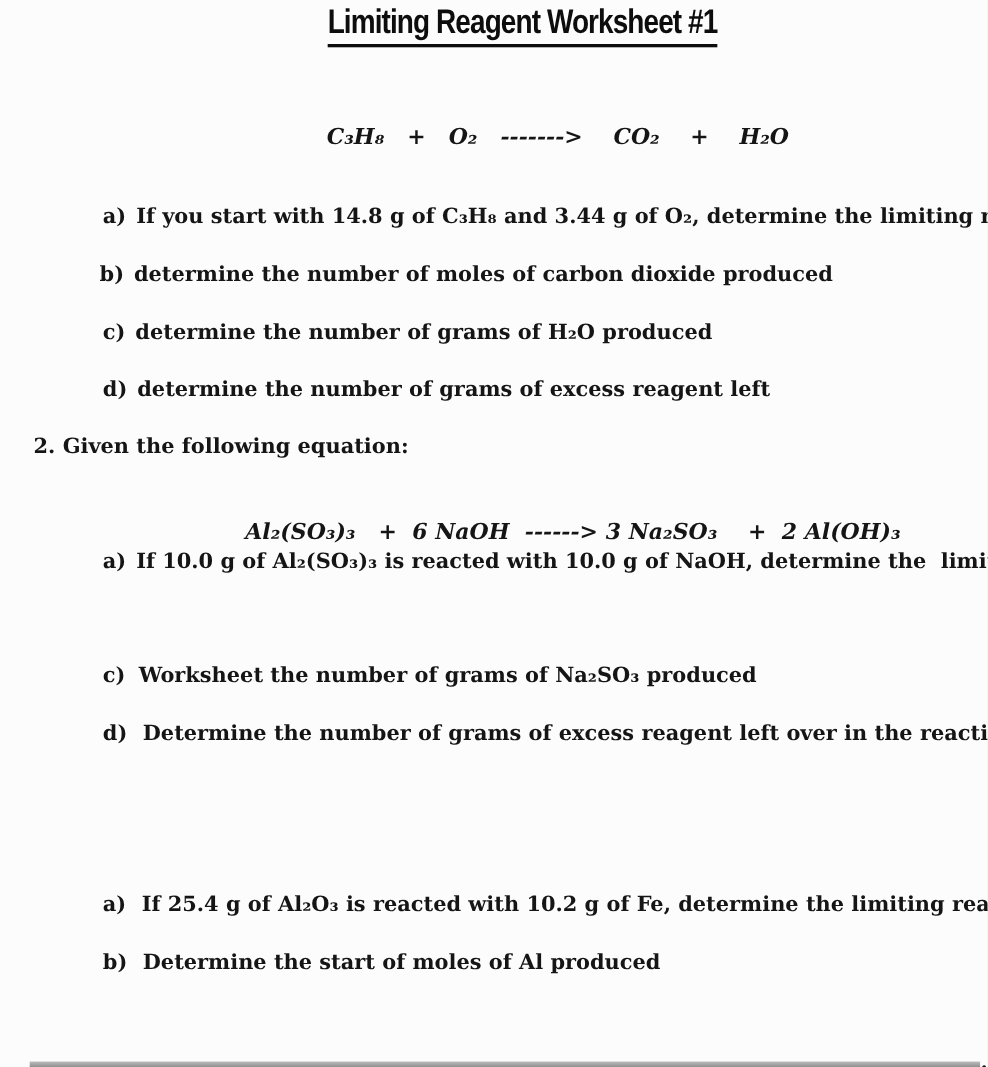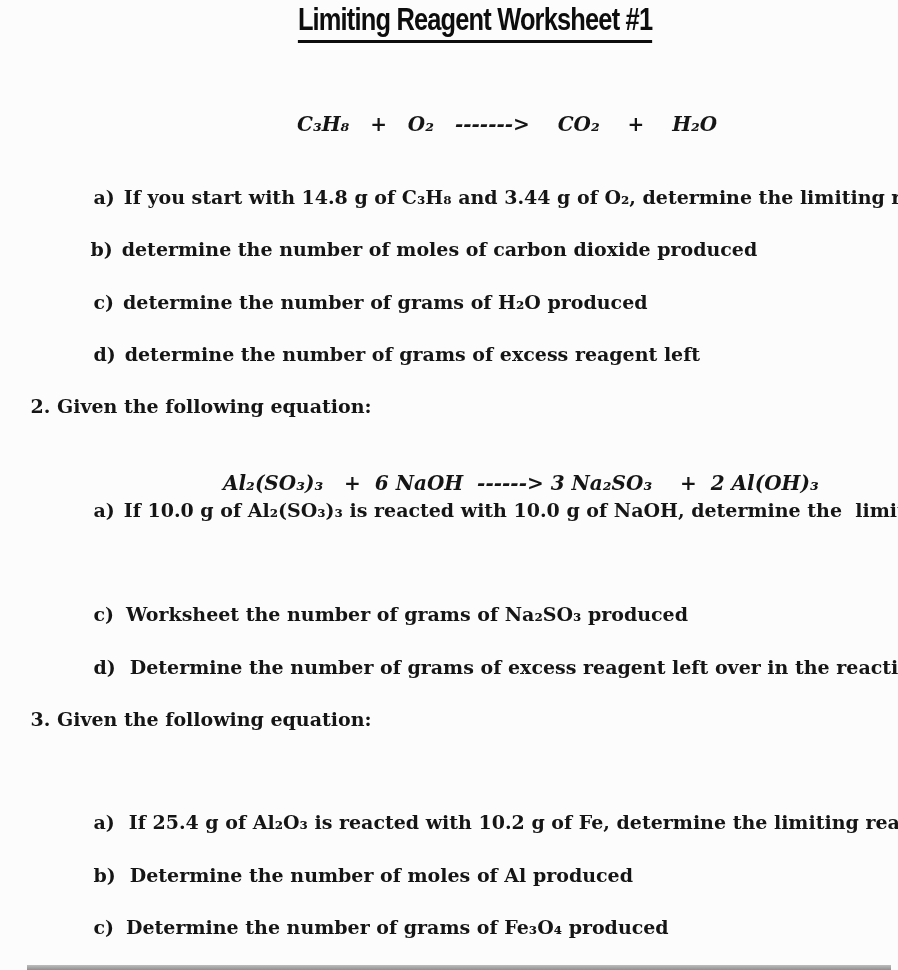--- a/index.html
+++ b/index.html
@@ -85,31 +85,25 @@
   <div class="line" style="top:477px; left:67px;">
     <span class="part-label">a)</span><span>If 10.0 g of Al₂(SO₃)₃ is reacted with 10.0 g of NaOH, determine the  limiting reagent</span>
   </div>
   <div class="line" style="top:581px; left:67px;">
     <span class="part-label" style="margin-right:12px;">c)</span><span>Worksheet the number of grams of Na₂SO₃ produced</span>
   </div>
   <div class="line" style="top:634px; left:67px;">
     <span class="part-label" style="margin-right:14px;">d)</span><span>Determine the number of grams of excess reagent left over in the reaction</span>
   </div>
 
-  <div class="line prob-heading" style="top:686px; left:4px;">
-    <span>3.</span><span> </span><span>Given the following equation:</span>
-  </div>
   <div class="line" style="top:789px; left:67px;">
     <span class="part-label" style="margin-right:14px;">a)</span><span>If 25.4 g of Al₂O₃ is reacted with 10.2 g of Fe, determine the limiting reagent</span>
   </div>
   <div class="line" style="top:842px; left:67px;">
-    <span class="part-label" style="margin-right:14px;">b)</span><span>Determine the number of moles of Al produced</span>
-  </div>
-  <div class="line" style="top:894px; left:67px;">
-    <span class="part-label" style="margin-right:12px;">c)</span><span>Determine the number of grams of Fe₃O₄ produced</span>
+    <span class="part-label" style="margin-right:14px;">b)</span><span>Determine the start of moles of Al produced</span>
   </div>
   <div class="line" style="top:944px; left:67px;">
     <span class="part-label" style="margin-right:14px;">d)</span><span>Determine the number of grams of excess reagent left over in the reaction</span>
   </div>
 
   <div class="scan-edge"></div>
 
 </div>
 
 </body></html>

